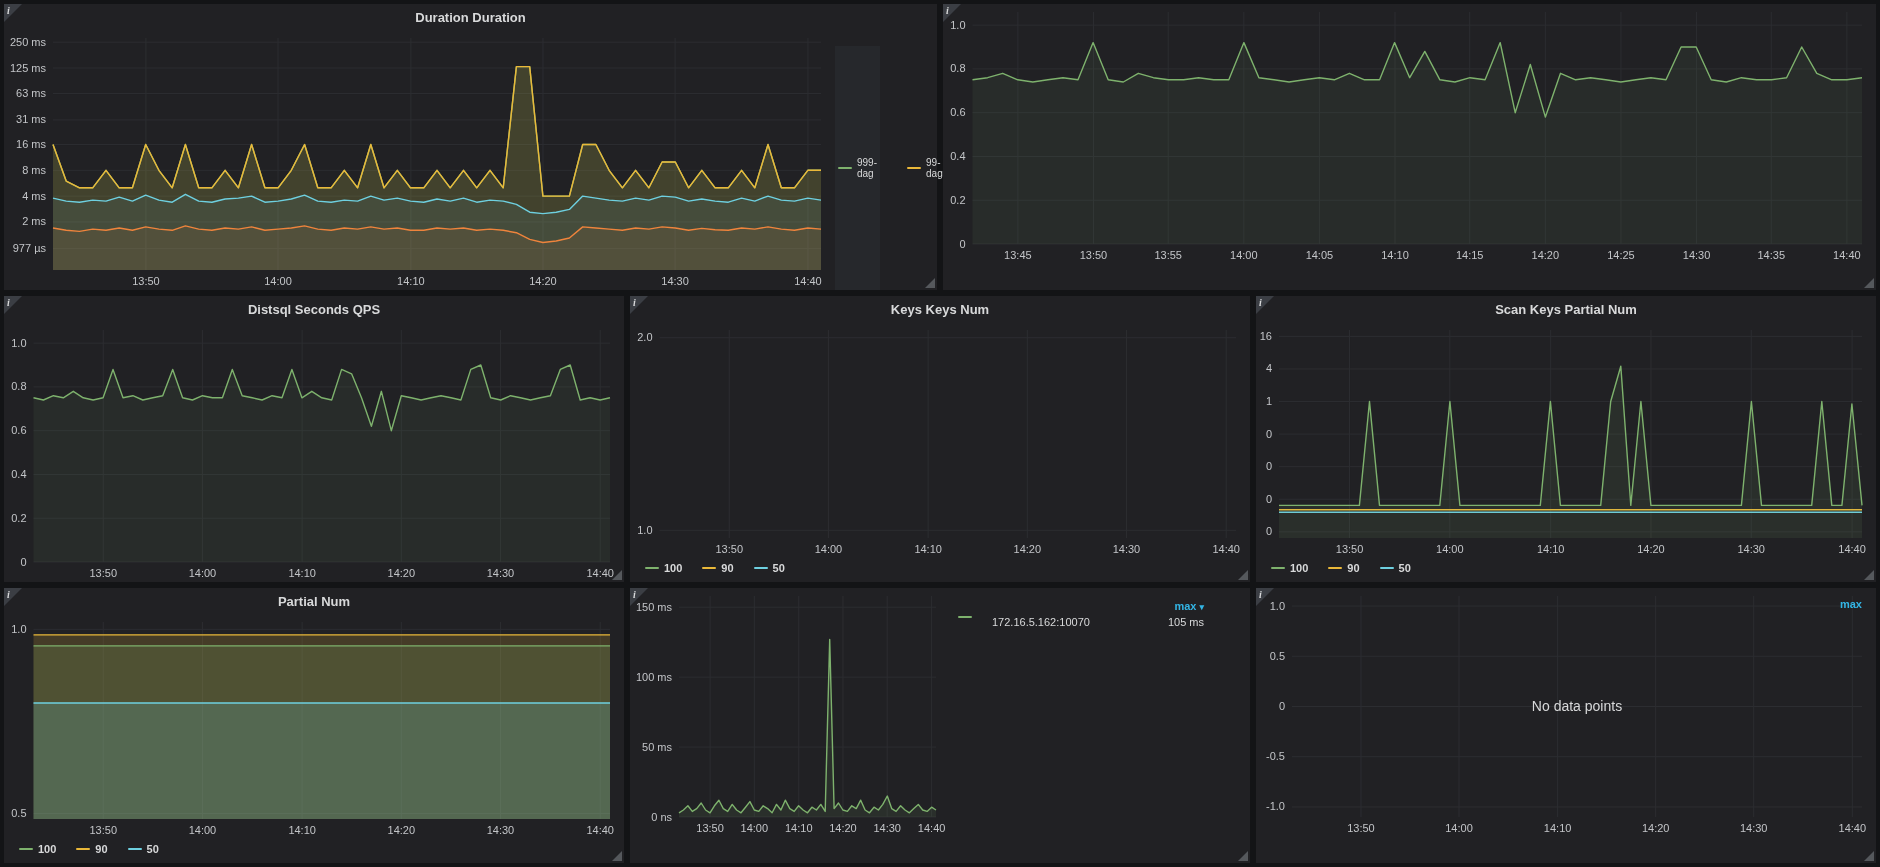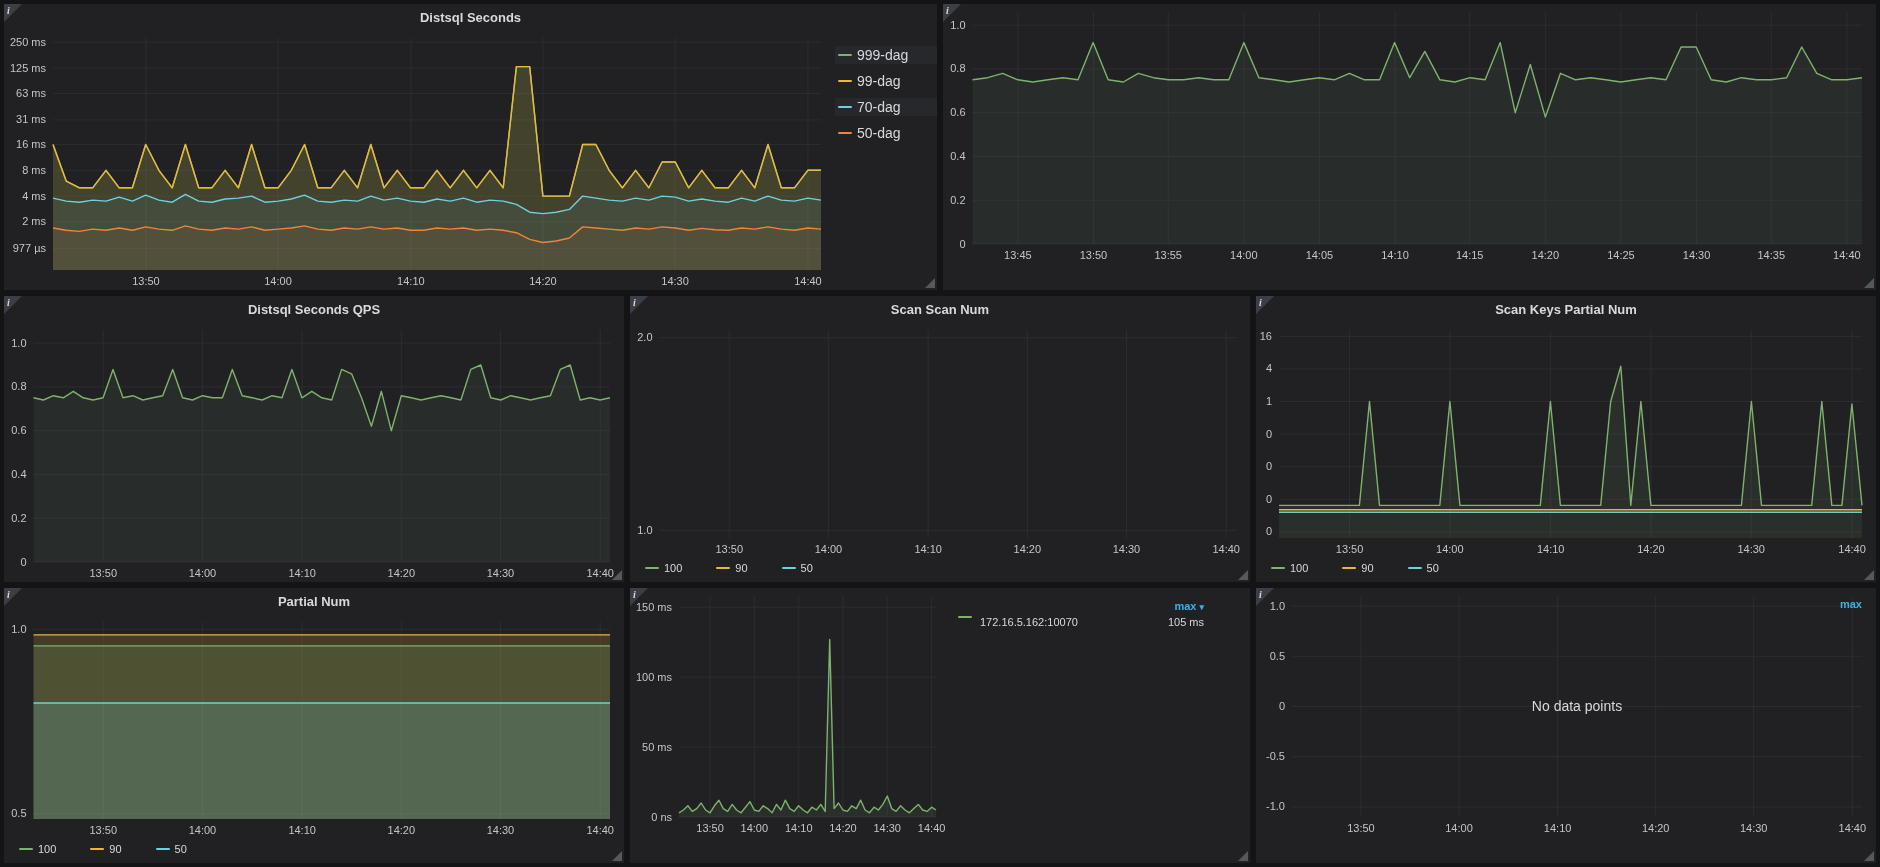--- a/index.html
+++ b/index.html
@@ -13,45 +13,45 @@
   .panel-body{flex:1;display:flex;flex-direction:column;min-height:0;}
   .chart-row{flex:1;display:flex;min-height:0;position:relative;}
   .chart{flex:1;min-width:0;min-height:0;}
   .corner-info{position:absolute;top:0;left:0;width:0;height:0;border-style:solid;border-width:18px 18px 0 0;border-color:#3b3e44 transparent transparent transparent;z-index:2;cursor:pointer;}
   .i-glyph{position:absolute;top:-17px;left:3px;font:italic bold 10px "Liberation Serif",serif;color:#d8d9da;}
   .resize-handle{position:absolute;right:2px;bottom:2px;width:0;height:0;border-style:solid;border-width:0 0 10px 10px;border-color:transparent transparent #55585c transparent;cursor:nwse-resize;z-index:2;}
   .svg-grid{stroke:#2c2d31;stroke-width:1;}
   .svg-tick{font:11px "Liberation Sans",sans-serif;fill:#c3c5c8;}
   .svg-nodata{font:14px "Liberation Sans",sans-serif;fill:#d8d9da;}
   .legend{flex:0 0 auto;}
-  .legend-right{width:102px;padding-top:16px;display:flex;flex-direction:column;gap:8px;font-size:14px;}
-  .legend-bottom{height:20px;display:flex;align-items:center;gap:28px;padding:0 8px 4px 12px;font-size:11px;}
+  .legend-right{width:102px;padding-top:16px;display:flex;flex-direction:row;gap:24px;font-size:10px;}
+  .legend-bottom{height:20px;display:flex;align-items:center;gap:14px;padding:0 8px 4px 12px;font-size:11px;font-weight:bold;}
   .li{display:flex;align-items:center;gap:5px;color:#d8d9da;cursor:pointer;padding:1px 3px;}
   .legend-right .li:nth-child(odd){background:#26282c;}
   .dash{width:14px;height:2px;border-radius:1px;display:inline-block;flex:0 0 auto;}
   .legend-table{width:300px;padding:12px 46px 0 8px;font-size:11px;box-sizing:border-box;}
   .lt-header{text-align:right;color:#33b5e5;font-weight:bold;margin-bottom:4px;cursor:pointer;}
   .lt-header .caret{font-size:9px;}
-  .lt-row{display:flex;gap:8px;color:#d8d9da;cursor:pointer;margin-bottom:4px;}
+  .lt-row{display:flex;gap:20px;color:#d8d9da;cursor:pointer;margin-bottom:4px;}
   .lt-name{flex:1;}
   .lt-val{text-align:right;}
   .max-overlay{position:absolute;top:10px;right:14px;color:#33b5e5;font-weight:bold;font-size:11px;cursor:pointer;z-index:2;}
 </style>
 </head>
 <body>
 
 <div id="dashboard">
 
   <div class="row row1">
 
     <div class="panel">
       <div class="corner-info">
           <span class="i-glyph">i</span>
         </div>
-      <div class="panel-title">Distsql Seconds</div>
+      <div class="panel-title">Duration Duration</div>
       <div class="panel-body">
         <div class="chart-row">
           <div class="chart"><svg width="831" height="260">
                 <line x1="49" x2="817" y1="218.6125703982602" y2="218.6125703982602" class="svg-grid"></line>
                 <text x="42" y="222.1125703982602" text-anchor="end" class="svg-tick">977 µs</text>
                 <line x1="49" x2="817" y1="191.94508686328135" y2="191.94508686328135" class="svg-grid"></line>
                 <text x="42" y="195.44508686328135" text-anchor="end" class="svg-tick">2 ms</text>
                 <line x1="49" x2="817" y1="166.1437424046481" y2="166.1437424046481" class="svg-grid"></line>
                 <text x="42" y="169.6437424046481" text-anchor="end" class="svg-tick">4 ms</text>
                 <line x1="49" x2="817" y1="140.3423979460148" y2="140.3423979460148" class="svg-grid"></line>
@@ -202,21 +202,21 @@
               </svg></div>
         </div>
       </div>
       <div class="resize-handle"></div>
     </div>
 
     <div class="panel">
       <div class="corner-info">
           <span class="i-glyph">i</span>
         </div>
-      <div class="panel-title">Scan Scan Num</div>
+      <div class="panel-title">Keys Keys Num</div>
       <div class="panel-body">
         <div class="chart-row">
           <div class="chart"><svg width="620" height="236">
                 <line x1="29.5" x2="606" y1="208.29629629629628" y2="208.29629629629628" class="svg-grid"></line>
                 <text x="22.5" y="211.79629629629628" text-anchor="end" class="svg-tick">1.0</text>
                 <line x1="29.5" x2="606" y1="15.70370370370371" y2="15.70370370370371" class="svg-grid"></line>
                 <text x="22.5" y="19.20370370370371" text-anchor="end" class="svg-tick">2.0</text>
                 <line x1="99.2565" x2="99.2565" y1="8" y2="216" class="svg-grid"></line>
                 <text x="99.2565" y="231" text-anchor="middle" class="svg-tick">13:50</text>
                 <line x1="198.4145" x2="198.4145" y1="8" y2="216" class="svg-grid"></line>

